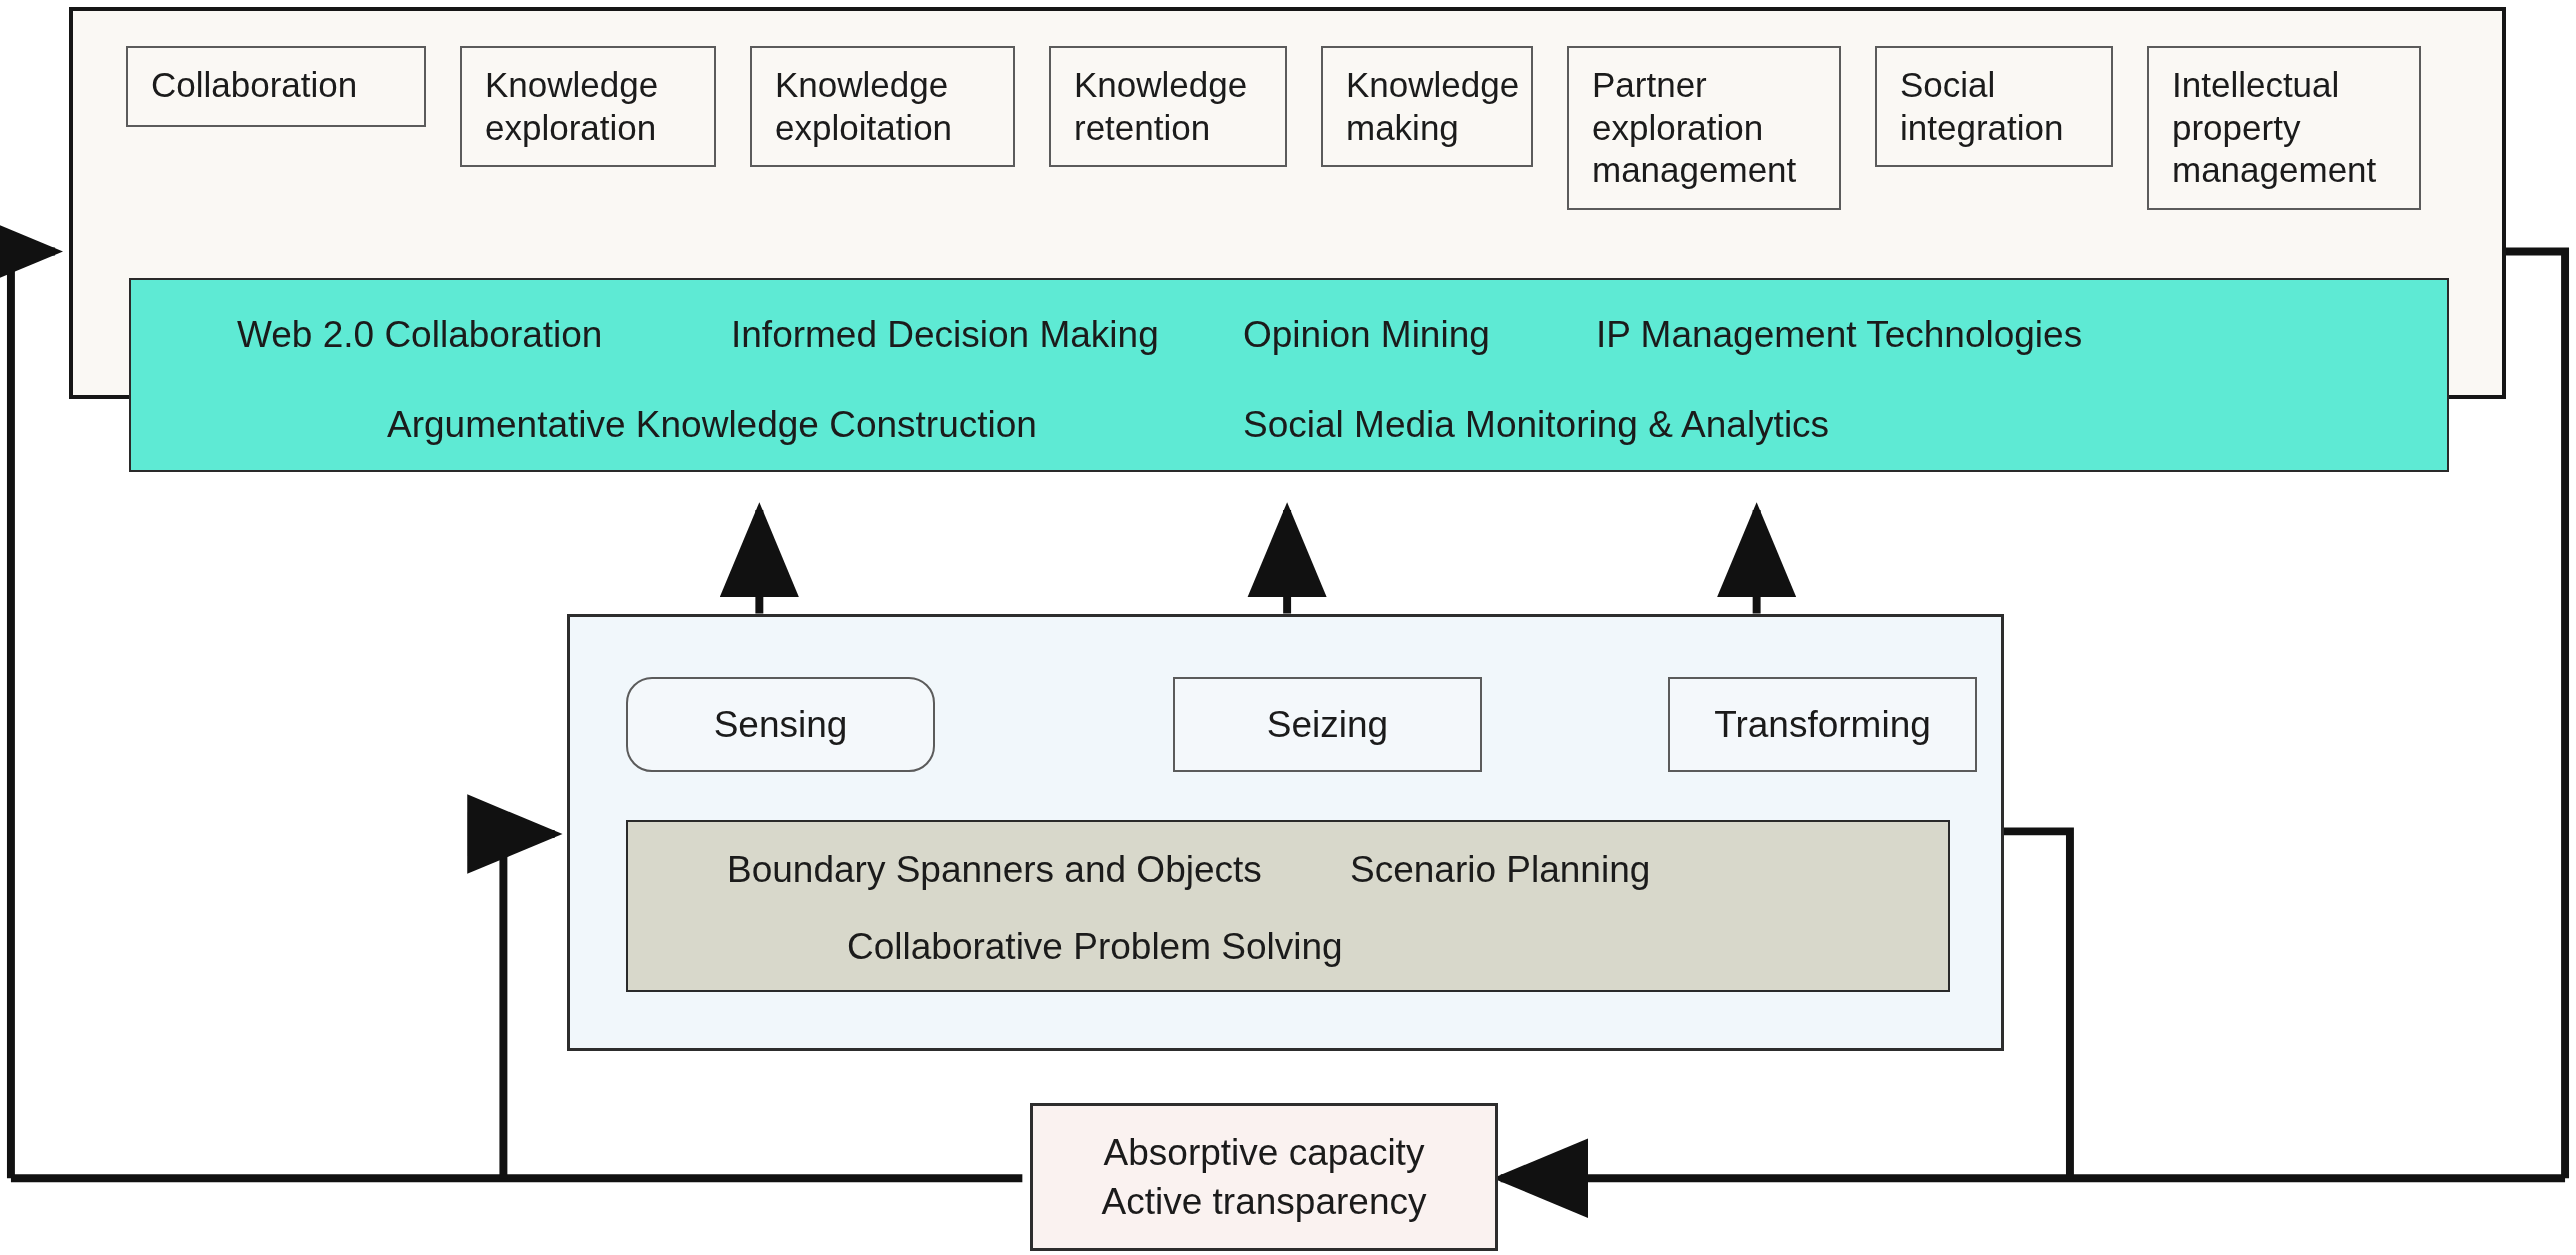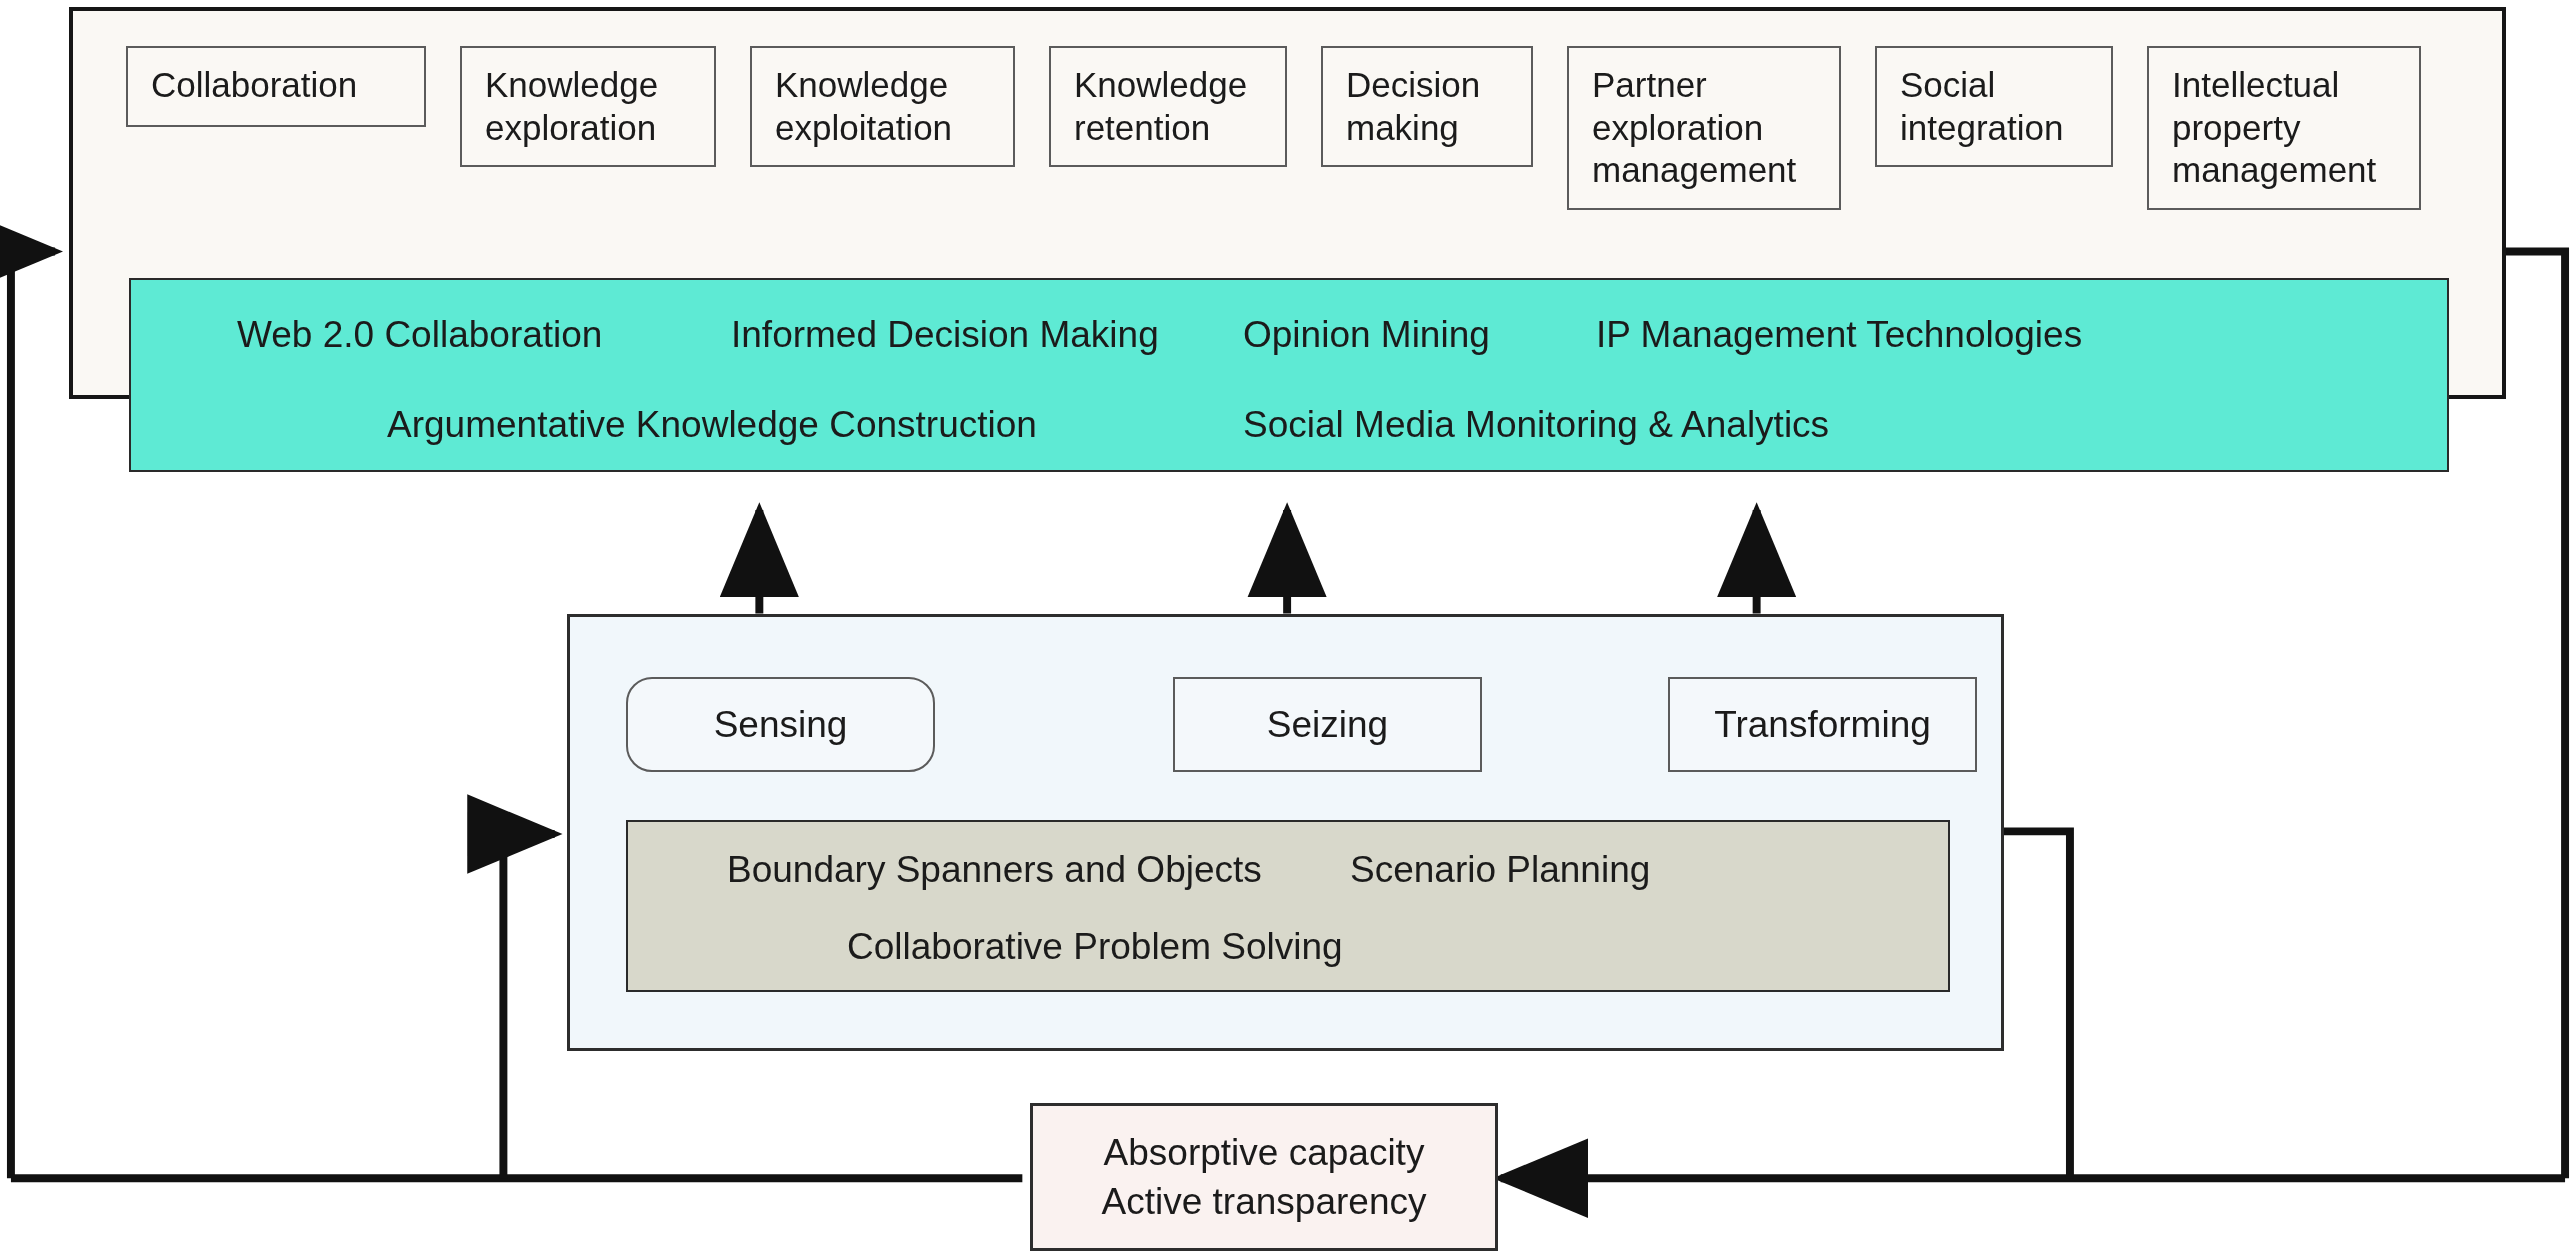--- a/index.html
+++ b/index.html
@@ -226,21 +226,21 @@
       <div class="cap-box w2">
         <span>Knowledge exploration</span>
       </div>
       <div class="cap-box w3">
         <span>Knowledge exploitation</span>
       </div>
       <div class="cap-box w4">
         <span>Knowledge retention</span>
       </div>
       <div class="cap-box w5">
-        <span>Decision making</span>
+        <span>Knowledge making</span>
       </div>
       <div class="cap-box w6">
         <span>Partner exploration management</span>
       </div>
       <div class="cap-box w7">
         <span>Social integration</span>
       </div>
       <div class="cap-box w8">
         <span>Intellectual property management</span>
       </div>

